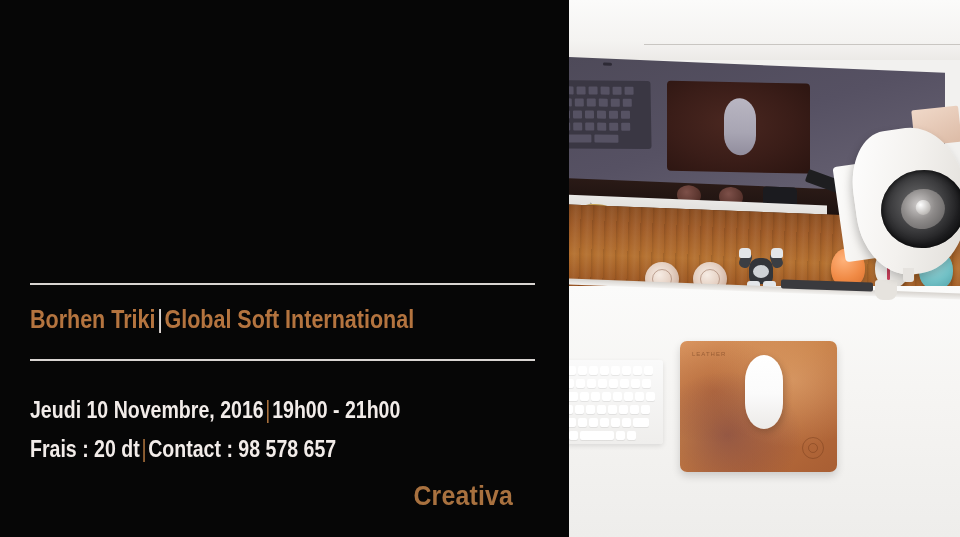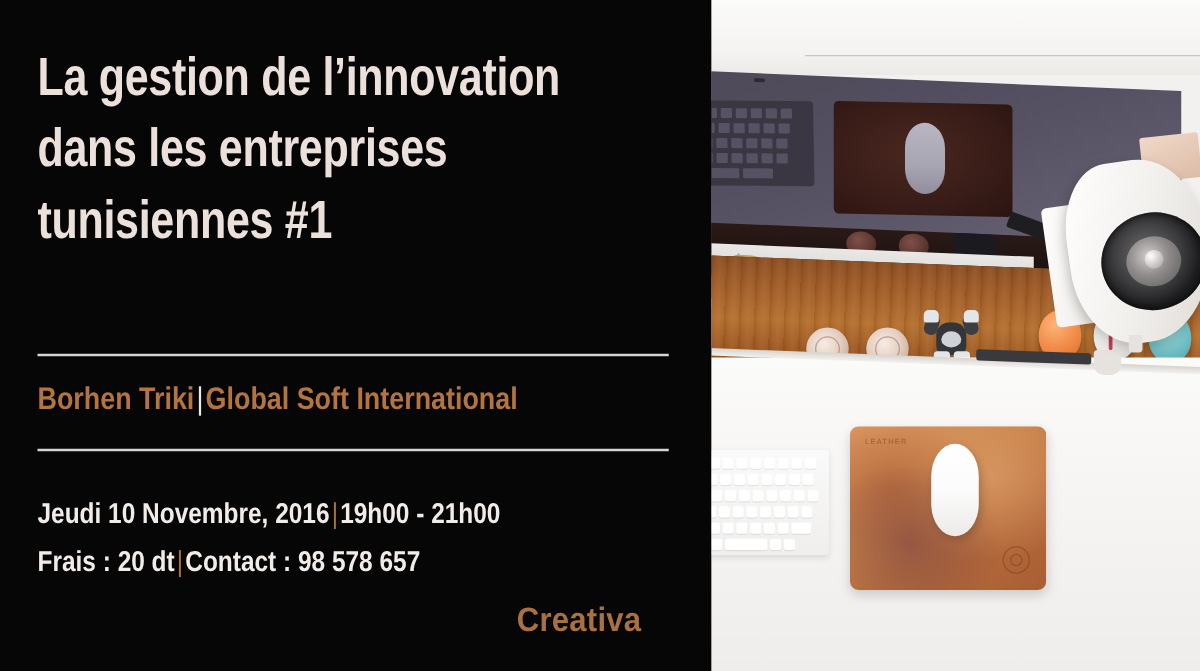--- a/index.html
+++ b/index.html
@@ -530,25 +530,20 @@
     border-radius: 2px;
   }
 </style>
 </head>
 <body>
 
 <div id="poster">
 
   <div class="panel-left">
 
-    <div class="title-block">
-      <div class="title-line">La gestion de l’innovation</div>
-      <div class="title-line">dans les entreprises</div>
-      <div class="title-line">tunisiennes #1</div>
-    </div>
 
     <div class="rule rule-top"></div>
 
     <div class="speaker-line">
       <span>Borhen Triki</span><span class="sep">|</span><span>Global Soft International</span>
     </div>
 
     <div class="rule rule-bottom"></div>
 
     <div class="detail-line detail-1">

